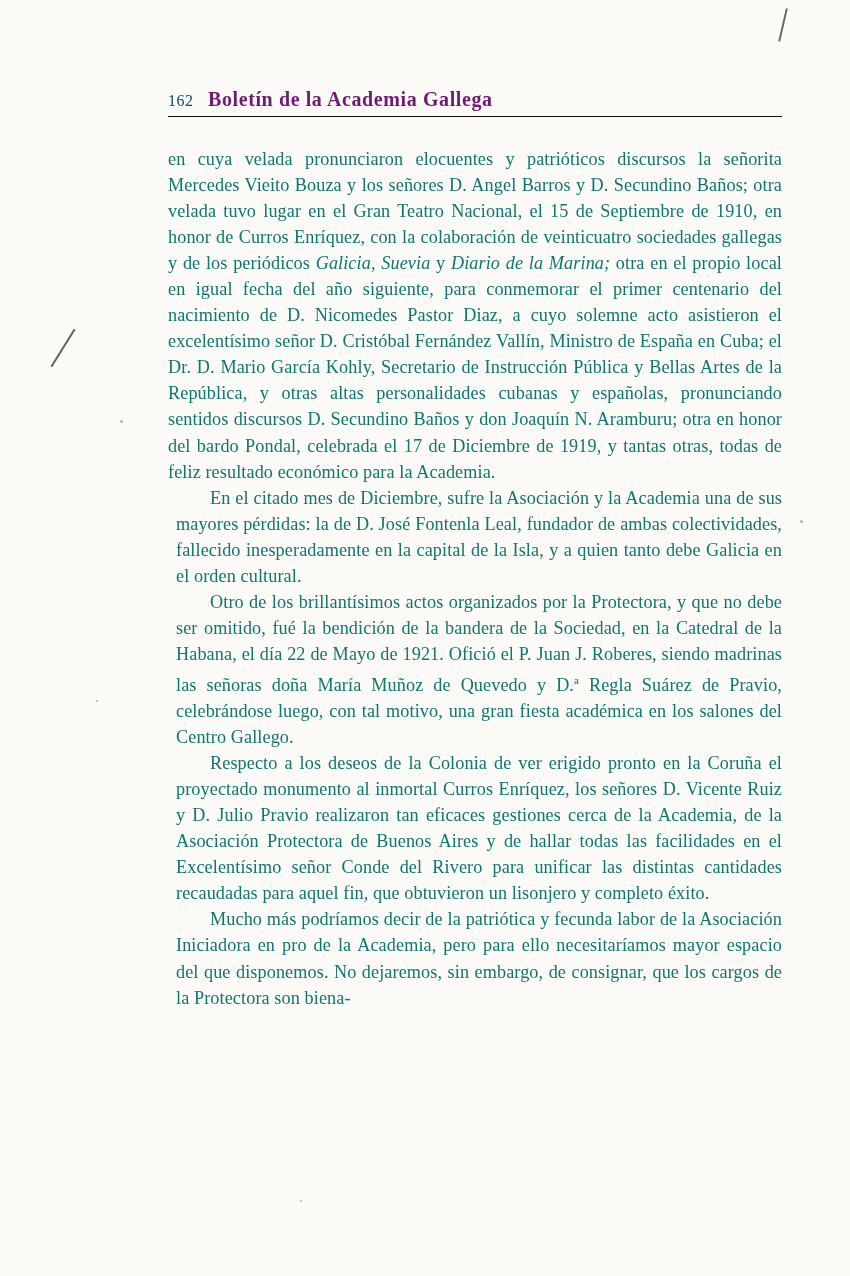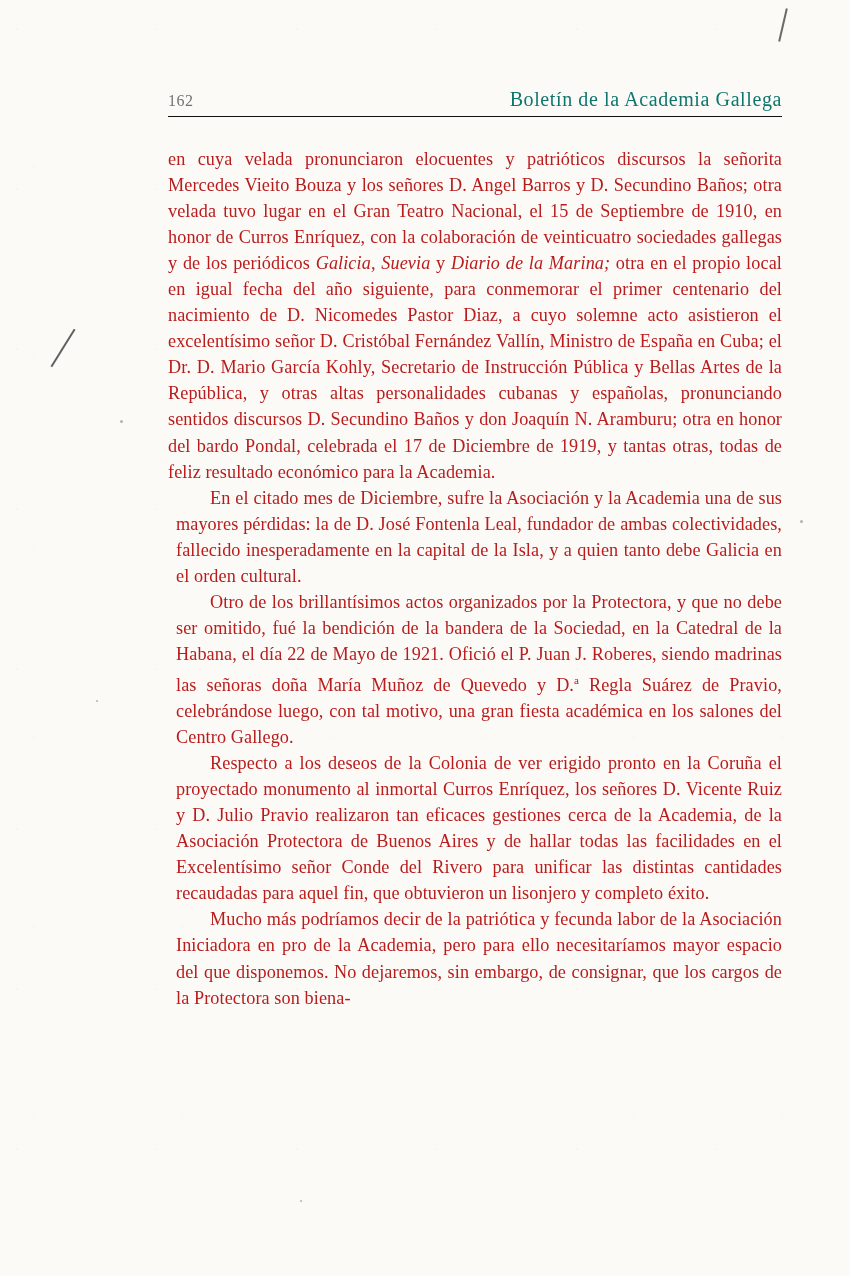--- a/index.html
+++ b/index.html
@@ -42,47 +42,47 @@
     top: 88px;
     width: 614px;
     border-bottom: 1.6px solid #111;
     padding-bottom: 5px;
     display: flex;
     align-items: baseline;
   }
   .folio {
     font-size: 16px;
     letter-spacing: 0.5px;
-    color: #737373;
+    color: #0c4a6e;
     width: 80px;
   }
   .running-title {
     flex: 1;
-    text-align: right;
+    text-align: left;
     font-size: 20px;
-    font-weight: normal;
+    font-weight: bold;
     letter-spacing: 0.6px;
-    color: #0f766e;
+    color: #701a75;
     margin-left: -40px;
   }
 
   
   .body-text {
     position: absolute;
     left: 168px;
     top: 146px;
     width: 614px;
   }
   p.para {
     margin: 0;
     font-size: 18.2px;
     line-height: 26.05px;
     text-align: justify;
     text-justify: inter-word;
-    color: #b91c1c;
+    color: #0f766e;
     letter-spacing: 0.1px;
   }
   p.para + p.para {
     margin-top: 0;
     margin-left: 8px;
   }
   p.indent {
     text-indent: 34px;
   }
   em {

